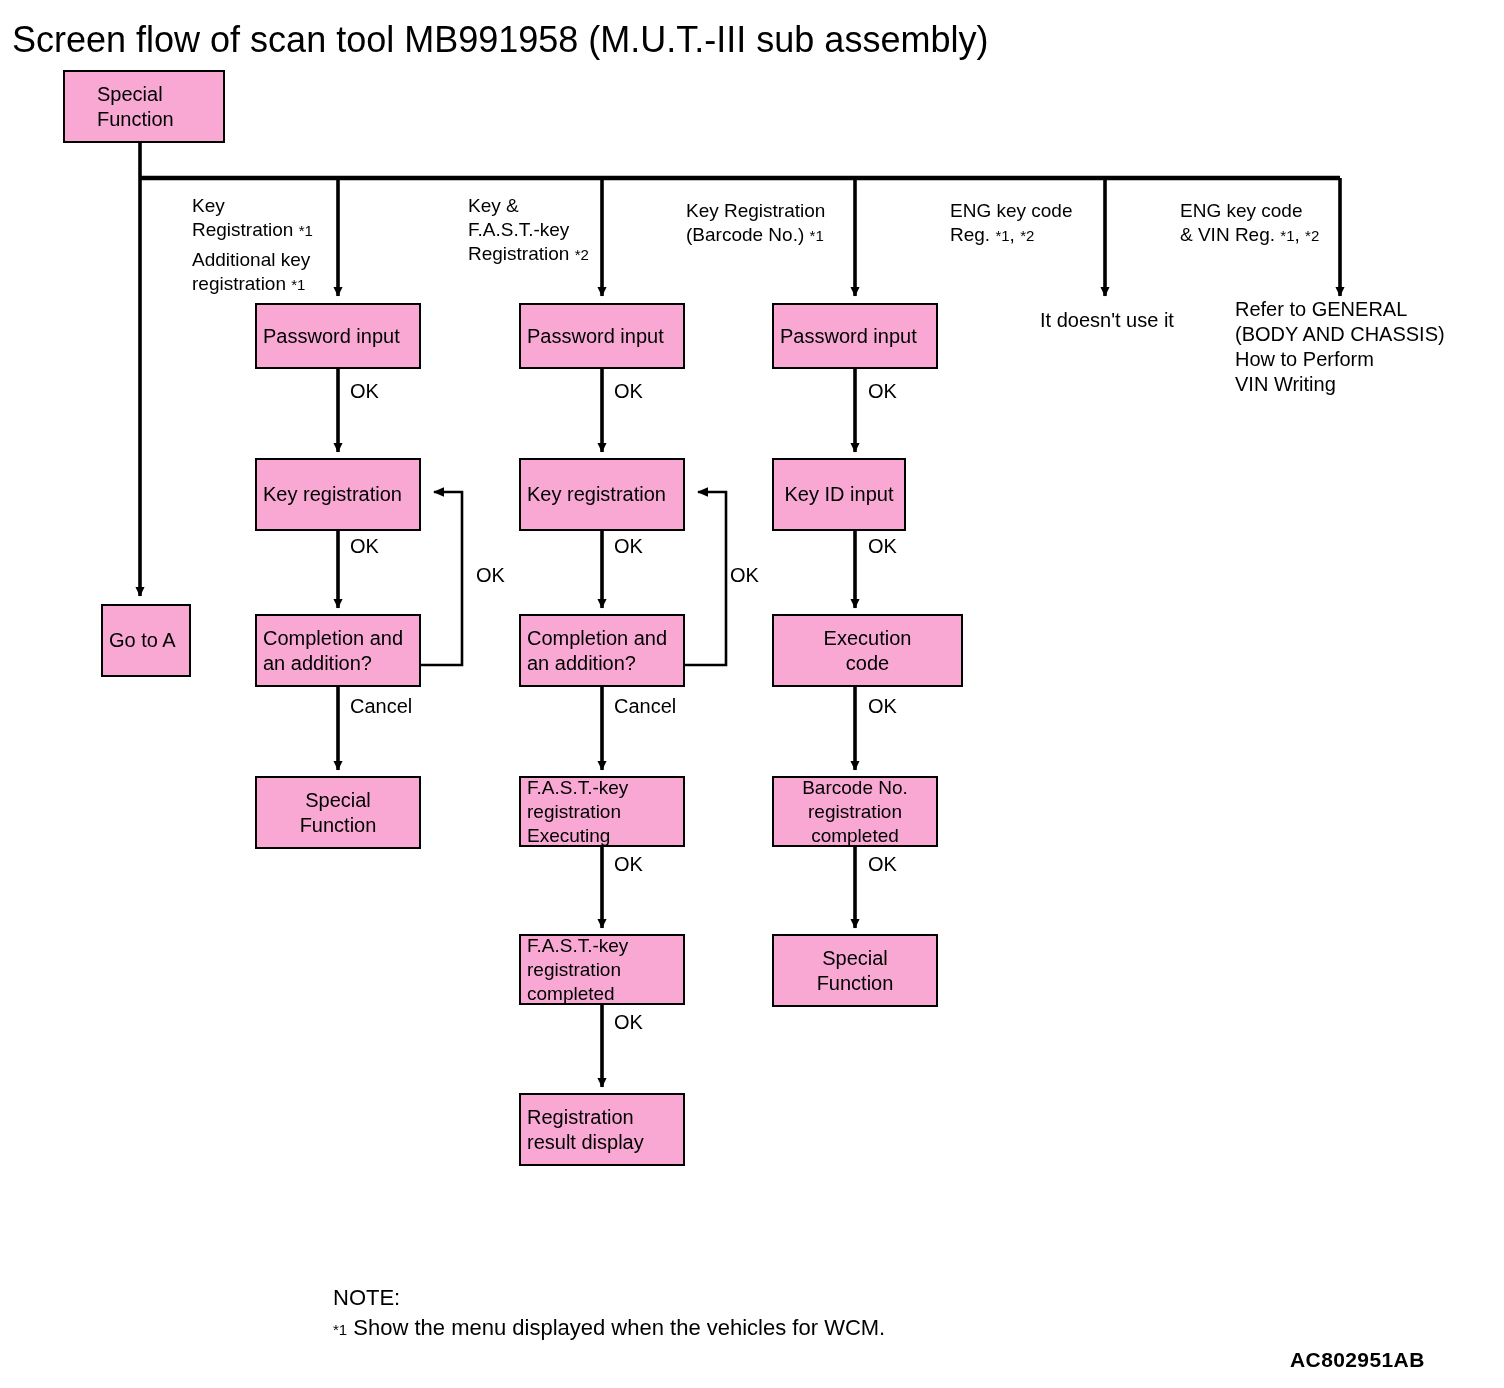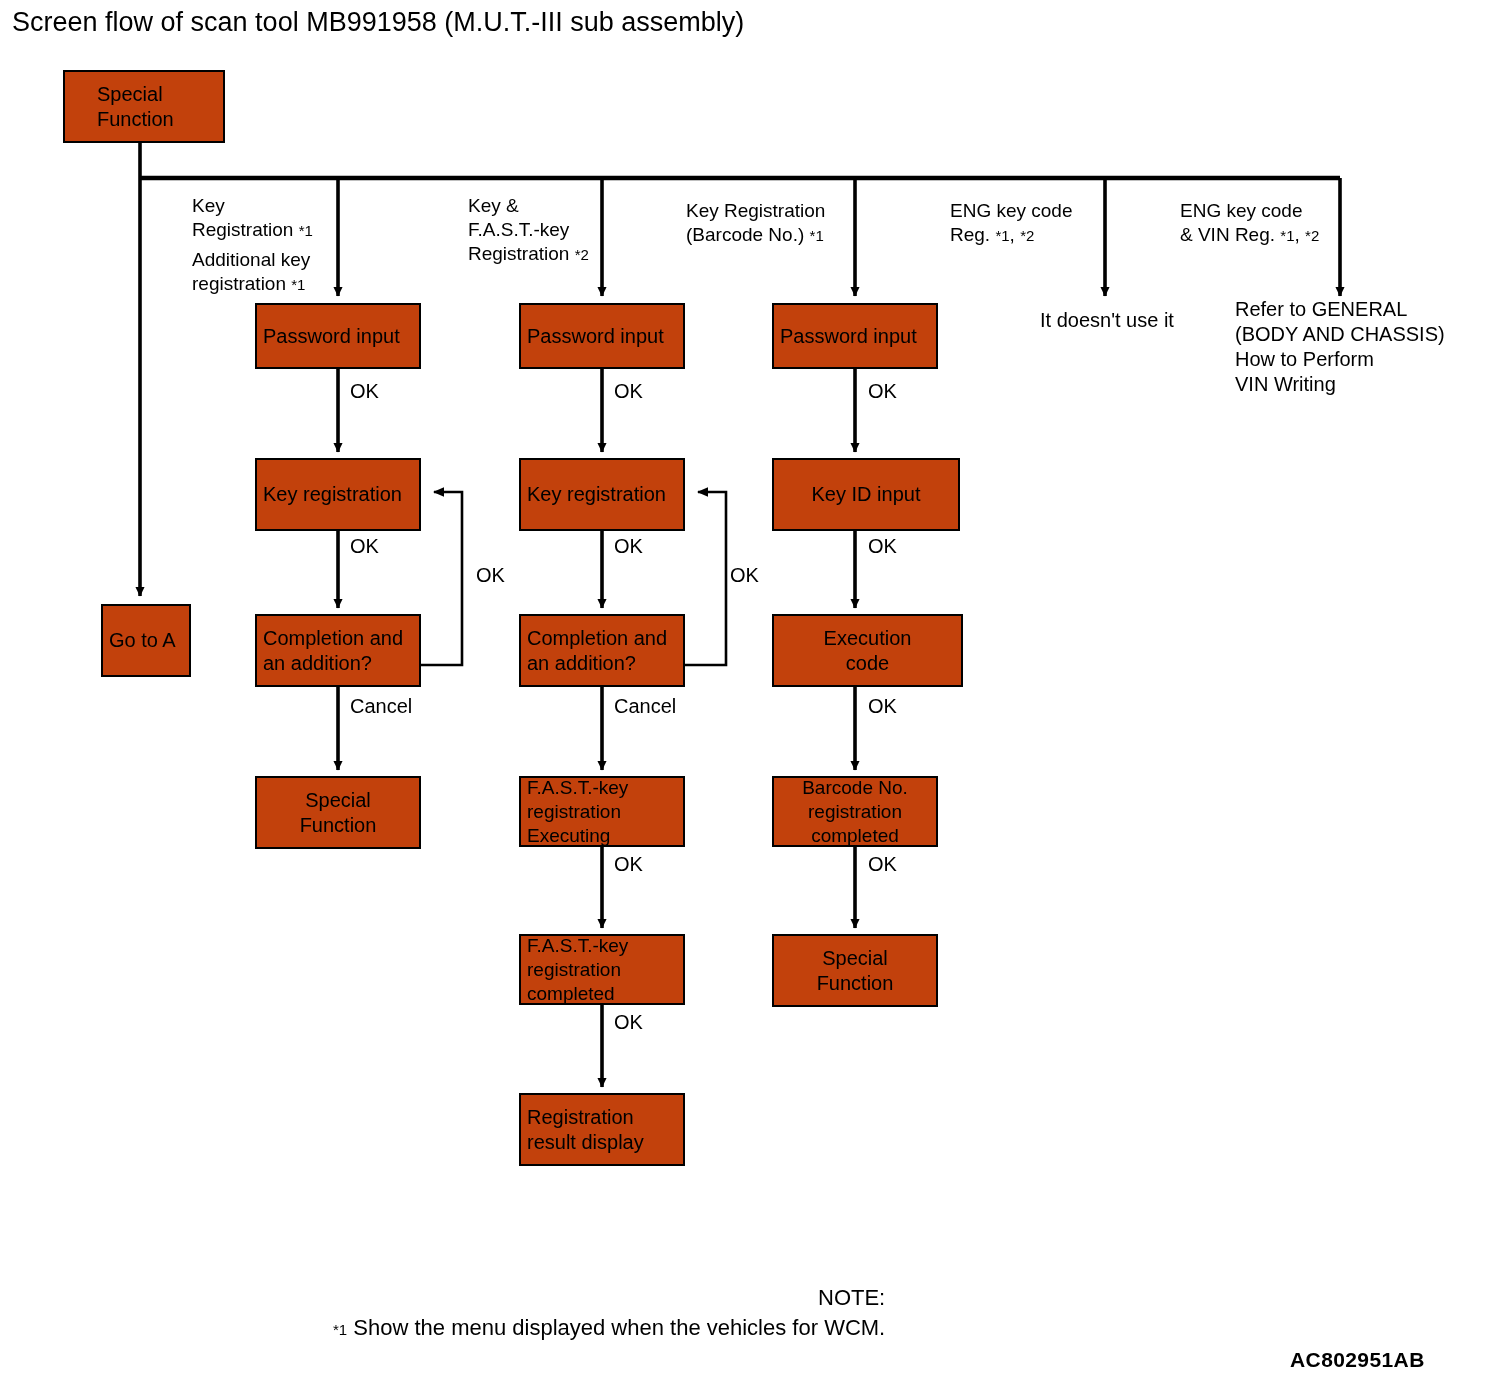--- a/index.html
+++ b/index.html
@@ -5,28 +5,28 @@
   html,body{margin:0;padding:0;background:#ffffff;}
   body{
     width:1504px;height:1388px;position:relative;overflow:hidden;
     font-family:"Liberation Sans","DejaVu Sans",sans-serif;
     color:#000000;
   }
   #stage{position:absolute;left:0;top:0;width:1504px;height:1388px;}
   svg#wires{position:absolute;left:0;top:0;width:1504px;height:1388px;pointer-events:none;}
 
   .title{
-    position:absolute;left:12px;top:6px;
-    font-size:27px;line-height:32px;white-space:nowrap;
+    position:absolute;left:12px;top:24px;
+    font-size:36px;line-height:32px;white-space:nowrap;
   }
 
   
   .box{
     position:absolute;box-sizing:border-box;
-    border:2.5px solid #000;background:#c2410c;
+    border:2.5px solid #000;background:#f9a8d4;
     display:flex;flex-direction:column;justify-content:center;
     font-size:20px;line-height:25px;
   }
   .box .ln{display:block;white-space:nowrap;}
   .box.center{align-items:center;text-align:center;}
   .box.left{align-items:flex-start;text-align:left;padding-left:6px;}
 
   
   .txt{position:absolute;font-size:20px;line-height:25px;white-space:nowrap;}
   .txt.sm{font-size:19px;line-height:24px;}
@@ -193,41 +193,41 @@
   <div class="edgelabel" style="left:614px;top:380px;">OK</div>
   <div class="edgelabel" style="left:614px;top:535px;">OK</div>
   <div class="edgelabel" style="left:614px;top:695px;">Cancel</div>
   <div class="edgelabel" style="left:614px;top:853px;">OK</div>
   <div class="edgelabel" style="left:614px;top:1011px;">OK</div>
   <div class="edgelabel" style="left:730px;top:564px;">OK</div>
 
   <div class="box left" style="left:772px;top:303px;width:166px;height:66px;">
     <span class="ln">Password input</span>
   </div>
-  <div class="box center" style="left:772px;top:458px;width:188px;height:73px;">
+  <div class="box center" style="left:772px;top:458px;width:134px;height:73px;">
     <span class="ln">Key ID input</span>
   </div>
   <div class="box center" style="left:772px;top:614px;width:191px;height:73px;">
     <span class="ln">Execution</span>
     <span class="ln">code</span>
   </div>
   <div class="box center" style="left:772px;top:776px;width:166px;height:71px;font-size:19px;line-height:24px;text-align:right;">
     <span class="ln">Barcode No.</span>
     <span class="ln">registration</span>
     <span class="ln">completed</span>
   </div>
   <div class="box center" style="left:772px;top:934px;width:166px;height:73px;">
     <span class="ln">Special</span>
     <span class="ln">Function</span>
   </div>
   <div class="edgelabel" style="left:868px;top:380px;">OK</div>
   <div class="edgelabel" style="left:868px;top:535px;">OK</div>
   <div class="edgelabel" style="left:868px;top:695px;">OK</div>
   <div class="edgelabel" style="left:868px;top:853px;">OK</div>
 
-  <div class="note" style="left:333px;top:1283px;text-align:right;">
+  <div class="note" style="left:333px;top:1283px;">
     <span class="ln">NOTE:</span>
     <span class="ln"><span class="sup">*1</span> Show the menu displayed when the vehicles for WCM.</span>
   </div>
 
   <div class="code" style="left:1290px;top:1348px;">AC802951AB</div>
 
 </div>
 
 </body></html>

